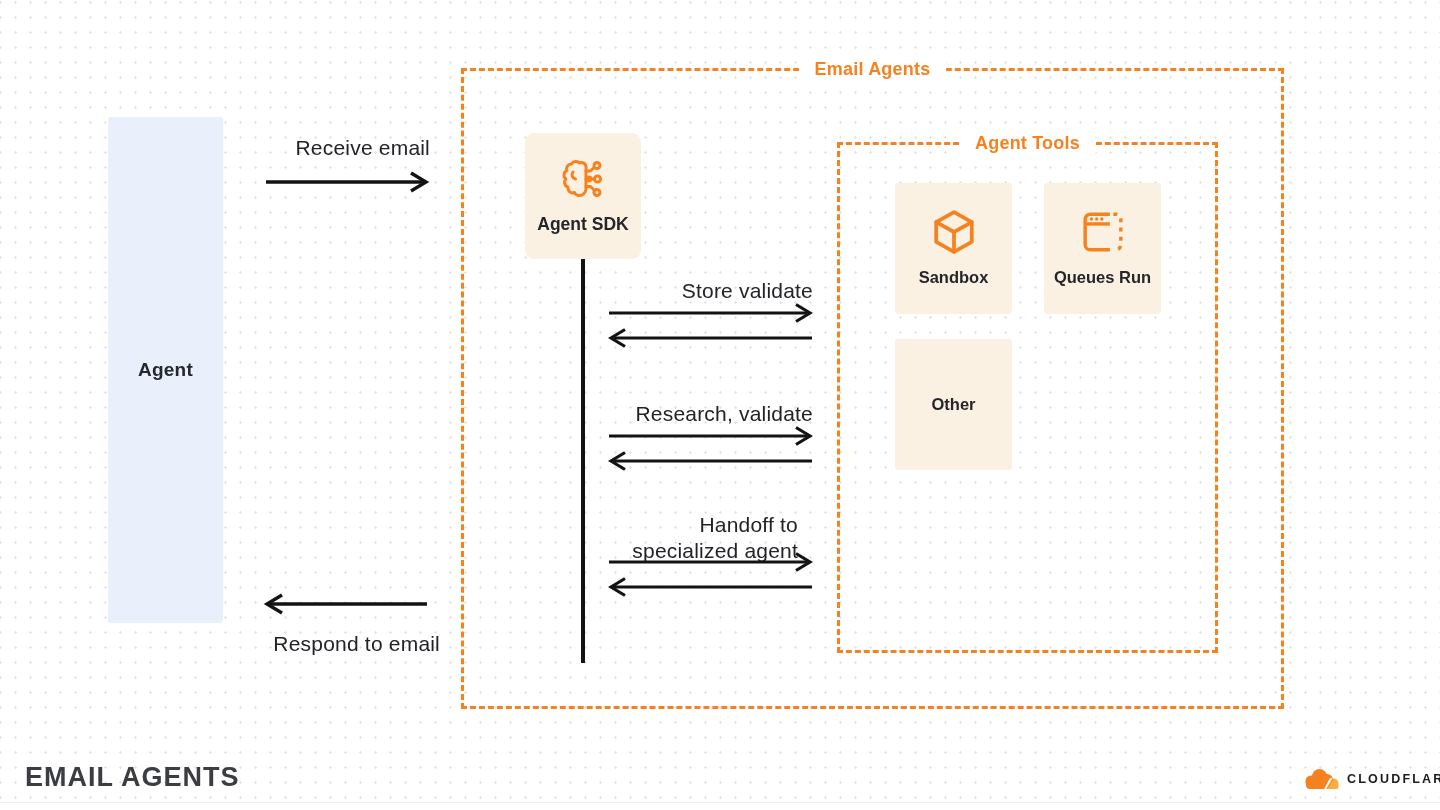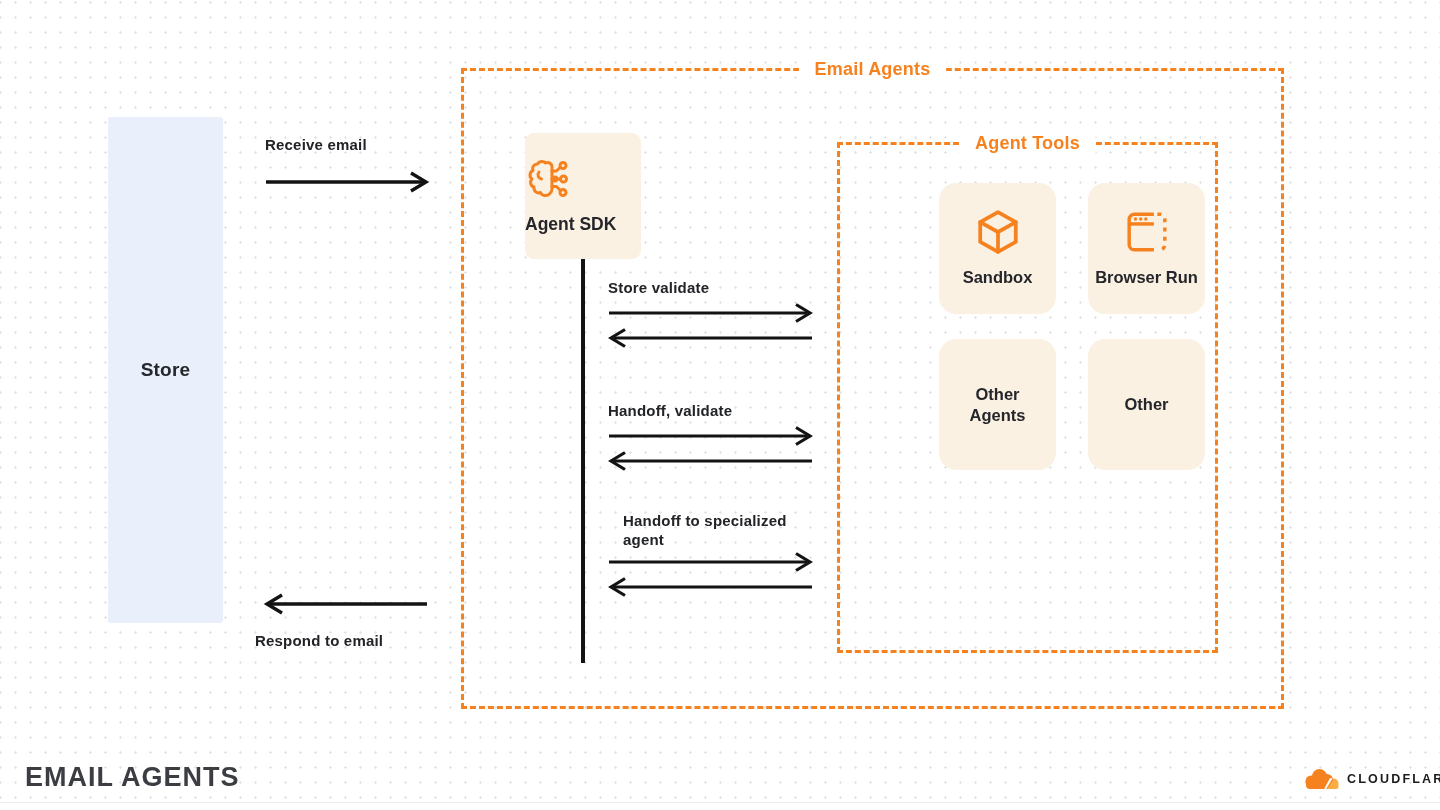--- a/index.html
+++ b/index.html
@@ -19,59 +19,59 @@
   
   .user-box {
     left: 108px; top: 117px; width: 115px; height: 506px;
     background: #e9f0fb; border-radius: 3px;
     display: flex; align-items: center; justify-content: center;
     font-weight: bold; font-size: 19px; color: #25282d; letter-spacing: .2px;
   }
 
   
   .flow-label {
-    font-weight: bold; font-size: 15px; color: #212327;
-    text-align: left; letter-spacing: .2px;
+    font-weight: normal; font-size: 21px; color: #212327;
+    text-align: right; letter-spacing: .2px;
   }
 
   
   .dashed-box { border: 3px dashed #f6821f; }
   .dashed-title {
     position: absolute; top: -14px; left: 50%; transform: translateX(-50%);
     background: #ffffff; padding: 2px 16px; white-space: nowrap;
     color: #f6821f; font-weight: bold; font-size: 18px; letter-spacing: .2px;
   }
 
   .email-agents-box { left: 461px; top: 68px; width: 823px; height: 641px; }
   .agent-tools-box  { left: 837px; top: 142px; width: 381px; height: 511px; }
 
   
   .agent-sdk {
     left: 525px; top: 133px; width: 116px; height: 126px;
     background: #fbf1e3; border-radius: 9px;
-    display: flex; flex-direction: column; align-items: flex-start; justify-content: center;
+    display: flex; flex-direction: column; align-items: center; justify-content: center;
     gap: 12px;
   }
   .agent-sdk .node-label { font-weight: bold; font-size: 17.5px; color: #24262b; }
 
   .lifeline { left: 581px; top: 259px; width: 4px; height: 404px; background: #131313; }
 
   .msg-label { width: 205px; left: 608px; }
   .msg-arrow { left: 608px; width: 205px; height: 22px; }
   .flow-arrow { width: 165px; height: 24px; }
 
   
   .tiles {
     left: 895px; top: 183px; width: 266px;
     display: grid; grid-template-columns: 117px 117px; gap: 25px 32px;
   }
   .tile {
-    width: 117px; height: 131px; background: #fbf1e3; border-radius: 17px;
+    width: 117px; height: 131px; background: #fbf1e3; border-radius: 3px;
     display: flex; flex-direction: column; align-items: center; justify-content: center;
-    gap: 12px; padding: 6px 2px; margin-left: 44px;
+    gap: 12px; padding: 6px 2px;
   }
   .tile .tile-label {
     font-weight: bold; font-size: 16.5px; color: #24262b; text-align: center; line-height: 1.25;
     white-space: nowrap;
   }
   .tile .tile-label.wrap { white-space: normal; }
 
   
   .footer-title {
     left: 25px; top: 762px; font-size: 27px; font-weight: bold;
@@ -83,21 +83,21 @@
   }
 
   svg { display: block; }
 </style>
 </head>
 <body>
 
 <div class="canvas">
 
   <div class="abs user-box">
-    <span>Store</span>
+    <span>Agent</span>
   </div>
 
   <div class="abs flow-label" style="left:265px; top:136px; width:165px;">Receive email</div>
   <svg class="abs flow-arrow" style="left:265px; top:170px;" viewBox="0 0 165 24">
     <line x1="1" y1="12" x2="158" y2="12" stroke="#131313" stroke-width="3.4"></line>
     <polyline points="146,3 161,12 146,21" fill="none" stroke="#131313" stroke-width="3.4"></polyline>
   </svg>
 
   <svg class="abs flow-arrow" style="left:263px; top:592px;" viewBox="0 0 165 24">
     <line x1="7" y1="12" x2="164" y2="12" stroke="#131313" stroke-width="3.4"></line>
@@ -129,21 +129,21 @@
   <div class="abs flow-label msg-label" style="top:279px;">Store validate</div>
   <svg class="abs msg-arrow" style="top:302px;" viewBox="0 0 205 22">
     <line x1="1" y1="11" x2="199" y2="11" stroke="#131313" stroke-width="3.2"></line>
     <polyline points="188,2.5 202,11 188,19.5" fill="none" stroke="#131313" stroke-width="3.2"></polyline>
   </svg>
   <svg class="abs msg-arrow" style="top:327px;" viewBox="0 0 205 22">
     <line x1="6" y1="11" x2="204" y2="11" stroke="#131313" stroke-width="3.2"></line>
     <polyline points="17,2.5 3,11 17,19.5" fill="none" stroke="#131313" stroke-width="3.2"></polyline>
   </svg>
 
-  <div class="abs flow-label msg-label" style="top:402px;">Handoff, validate</div>
+  <div class="abs flow-label msg-label" style="top:402px;">Research, validate</div>
   <svg class="abs msg-arrow" style="top:425px;" viewBox="0 0 205 22">
     <line x1="1" y1="11" x2="199" y2="11" stroke="#131313" stroke-width="3.2"></line>
     <polyline points="188,2.5 202,11 188,19.5" fill="none" stroke="#131313" stroke-width="3.2"></polyline>
   </svg>
   <svg class="abs msg-arrow" style="top:450px;" viewBox="0 0 205 22">
     <line x1="6" y1="11" x2="204" y2="11" stroke="#131313" stroke-width="3.2"></line>
     <polyline points="17,2.5 3,11 17,19.5" fill="none" stroke="#131313" stroke-width="3.2"></polyline>
   </svg>
 
   <div class="abs flow-label msg-label" style="top:505px; line-height:1.25;">
@@ -177,26 +177,23 @@
 
     <div class="tile">
       <svg width="46" height="46" viewBox="0 0 40 40" fill="none" stroke="#f6821f" stroke-width="3" stroke-linecap="butt">
         <path d="M 26 4.5 H 9 A 4.5 4.5 0 0 0 4.5 9 V 31 A 4.5 4.5 0 0 0 9 35.5 H 26"></path>
         <line x1="4.5" y1="13" x2="26" y2="13"></line>
         <circle cx="10" cy="8.7" r="1.5" fill="#f6821f" stroke="none"></circle>
         <circle cx="14.5" cy="8.7" r="1.5" fill="#f6821f" stroke="none"></circle>
         <circle cx="19" cy="8.7" r="1.5" fill="#f6821f" stroke="none"></circle>
         <path d="M 29 4.5 H 31 A 4.5 4.5 0 0 1 35.5 9 V 31 A 4.5 4.5 0 0 1 31 35.5 H 29" stroke-dasharray="3.5 4.5"></path>
       </svg>
-      <div class="tile-label">Browser Run</div>
+      <div class="tile-label">Queues Run</div>
     </div>
 
-    <div class="tile">
-      <div class="tile-label wrap" style="max-width:70px;">Other Agents</div>
-    </div>
 
     <div class="tile">
       <div class="tile-label">Other</div>
     </div>
 
   </div>
 
   <div class="abs footer-title">EMAIL AGENTS</div>
 
   <div class="abs cf-logo">

